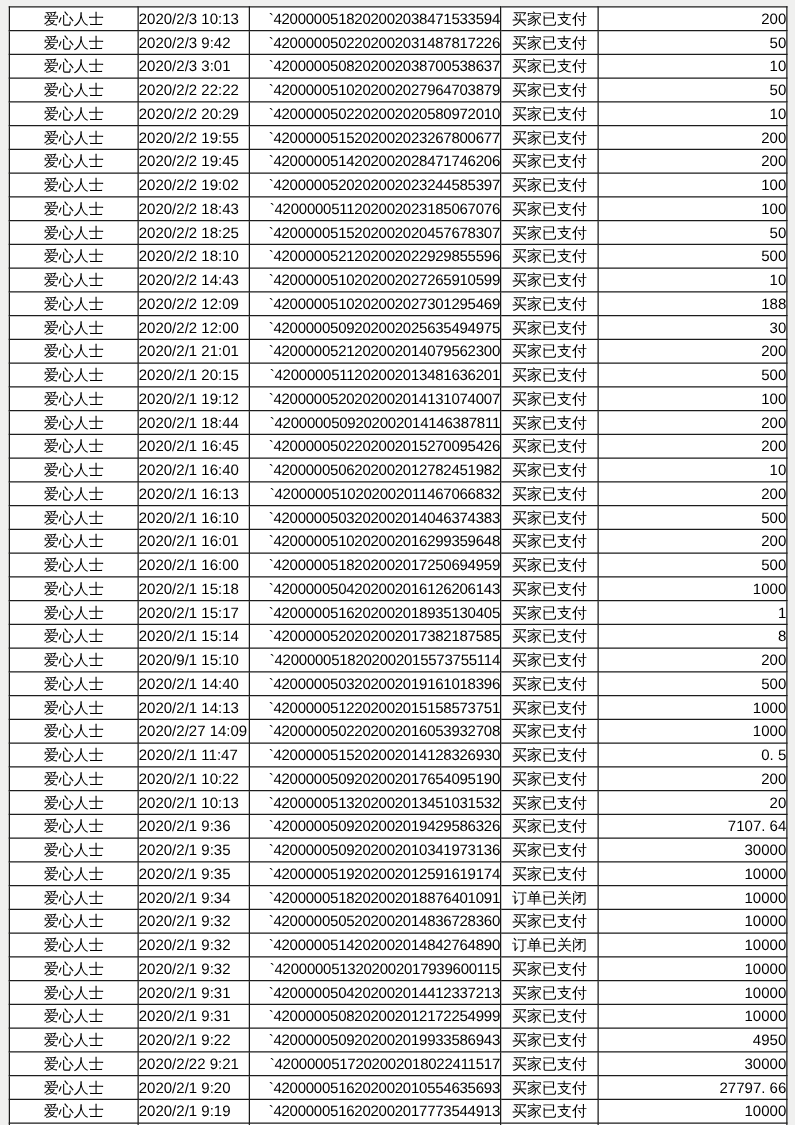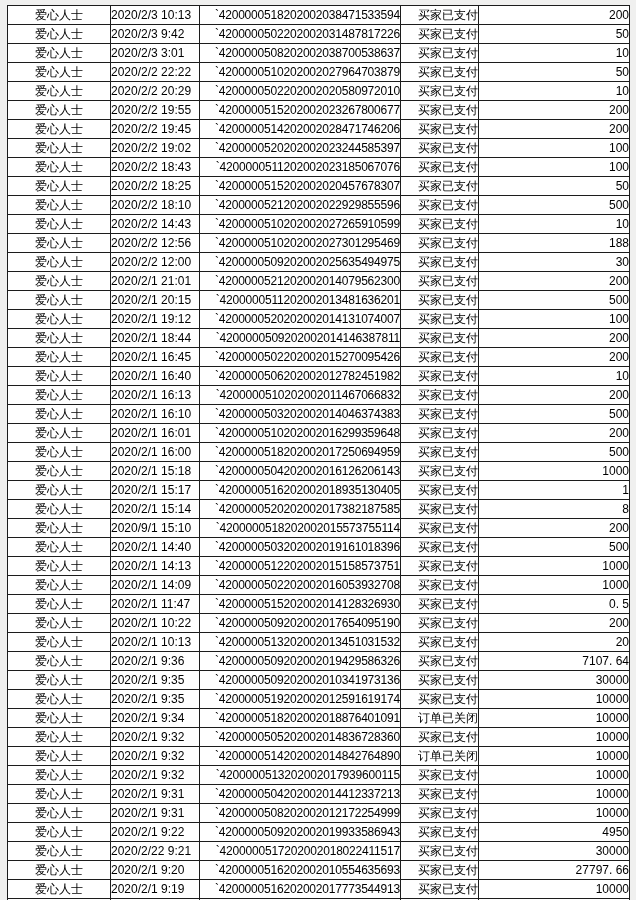--- a/index.html
+++ b/index.html
@@ -31,21 +31,21 @@
     padding: 0;
     font-size: 12px;
     line-height: 18px;
     color: #000000;
     white-space: nowrap;
     overflow: hidden;
   }
   td.c-donor  { text-align: center; font-size: 13px; }
   td.c-date   { text-align: left; font-size: 12px; }
   td.c-order  { text-align: right; padding-left: 2px; font-size: 12px; letter-spacing: -0.2px; }
-  td.c-status { text-align: right; padding-left: 3px; font-size: 13px; margin-top: 28px; }
+  td.c-status { text-align: center; padding-left: 3px; font-size: 13px; margin-top: 28px; }
   td.c-amount { text-align: right; font-size: 12px; }
 </style>
 </head>
 <body>
 
 <div class="sheet">
   <table class="donations">
     <colgroup>
       <col style="width:103px">
       <col style="width:89px">
@@ -145,21 +145,21 @@
   <tr>
     <td class="c-donor">爱心人士</td>
     <td class="c-date">2020/2/2 14:43</td>
     <td class="c-order">`4200000510202002027265910599</td>
     <td class="c-status">买家已支付</td>
     <td class="c-amount">10</td>
   </tr>
 
   <tr>
     <td class="c-donor">爱心人士</td>
-    <td class="c-date">2020/2/2 12:56</td>
+    <td class="c-date">2020/2/2 12:09</td>
     <td class="c-order">`4200000510202002027301295469</td>
     <td class="c-status">买家已支付</td>
     <td class="c-amount">188</td>
   </tr>
 
   <tr>
     <td class="c-donor">爱心人士</td>
     <td class="c-date">2020/2/2 12:00</td>
     <td class="c-order">`4200000509202002025635494975</td>
     <td class="c-status">买家已支付</td>
@@ -289,21 +289,21 @@
   <tr>
     <td class="c-donor">爱心人士</td>
     <td class="c-date">2020/2/1 14:13</td>
     <td class="c-order">`4200000512202002015158573751</td>
     <td class="c-status">买家已支付</td>
     <td class="c-amount">1000</td>
   </tr>
 
   <tr>
     <td class="c-donor">爱心人士</td>
-    <td class="c-date">2020/2/1 14:09</td>
+    <td class="c-date">2020/2/27 14:09</td>
     <td class="c-order">`4200000502202002016053932708</td>
     <td class="c-status">买家已支付</td>
     <td class="c-amount">1000</td>
   </tr>
 
   <tr>
     <td class="c-donor">爱心人士</td>
     <td class="c-date">2020/2/1 11:47</td>
     <td class="c-order">`4200000515202002014128326930</td>
     <td class="c-status">买家已支付</td>

